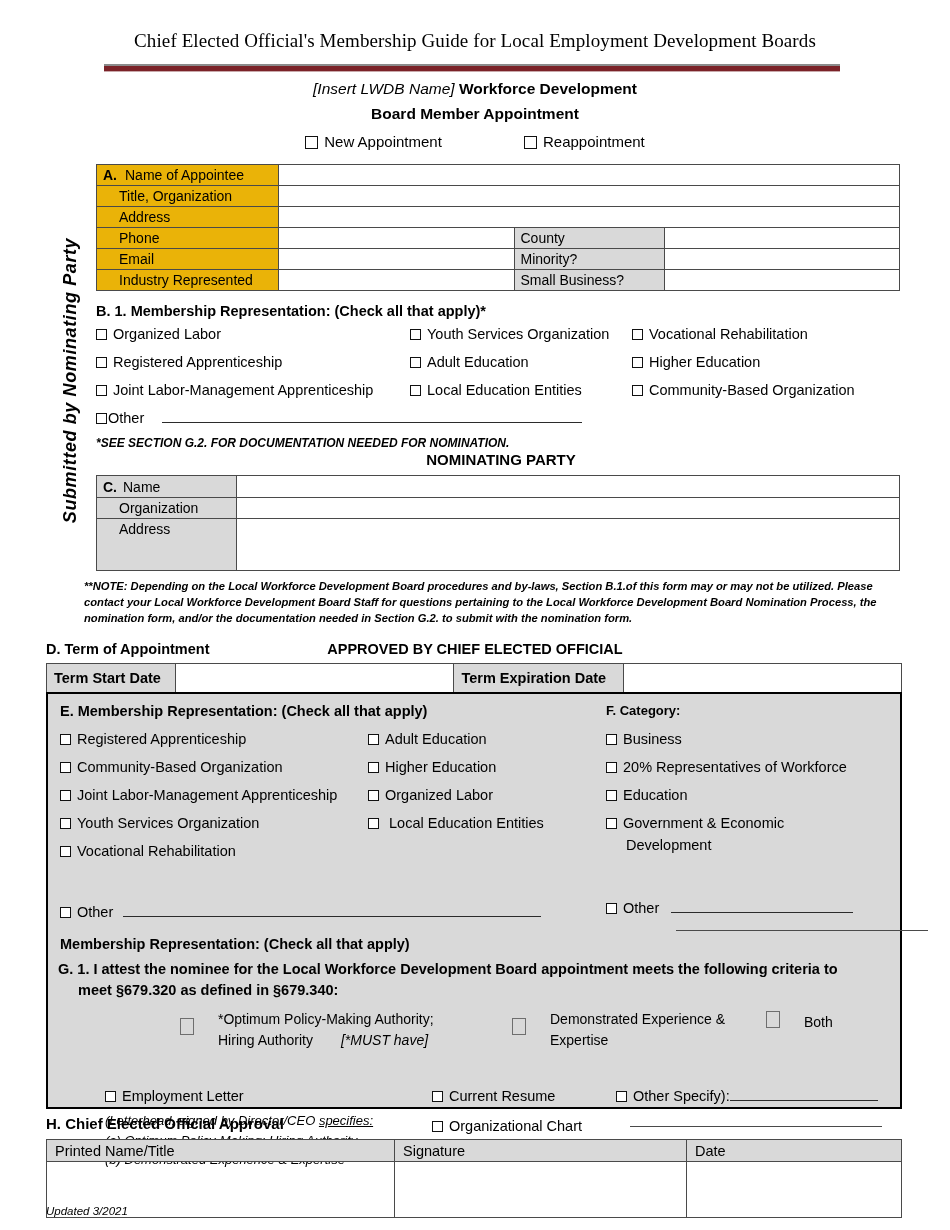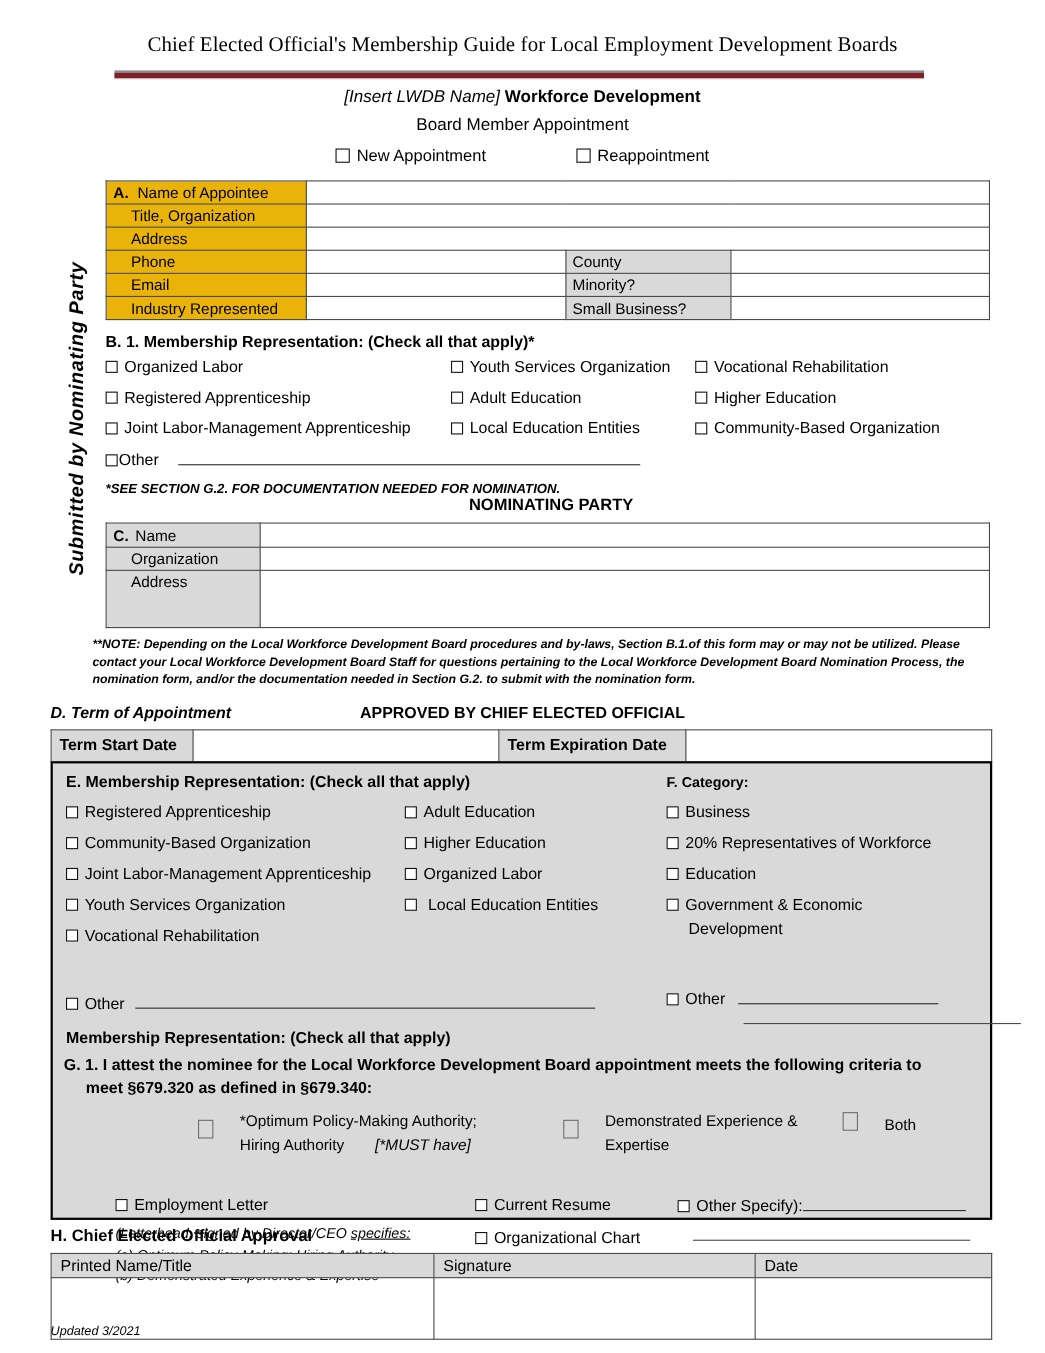--- a/index.html
+++ b/index.html
@@ -22,21 +22,21 @@
     font-size:19px; font-weight:400; letter-spacing:.1px;
   }
   .rule-wrap { position:absolute; left:104px; top:64px; width:736px; }
   .rule-top { height:2px; background:#8b8b8b; }
   .rule-mid { height:5px; background:#7b2228; }
   .rule-bot { height:1px; background:#c9a9ab; }
 
   .sub1 { position:absolute; left:0; top:80px; width:950px; text-align:center; font-size:15.5px; }
   .sub1 i { font-style:italic; font-weight:400; }
   .sub1 b { font-weight:bold; }
-  .sub2 { position:absolute; left:0; top:105px; width:950px; text-align:center; font-size:15.5px; font-weight:normal; }
+  .sub2 { position:absolute; left:0; top:105px; width:950px; text-align:center; font-size:15.5px; font-weight:bold; }
 
   .appt-row { position:absolute; left:0; top:133px; width:950px; text-align:center; font-size:15px; }
   .appt-row .opt { display:inline-block; }
   .appt-row .opt + .opt { margin-left:78px; }
 
   
   .cb {
     display:inline-block; width:11px; height:11px;
     border:1.3px solid #111; background:#fff;
     vertical-align:-1px; margin-right:6px;
@@ -81,21 +81,21 @@
   .tblC td.lbl .ltr { font-weight:bold; margin-right:6px; }
   .tblC td.lbl.ind { padding-left:22px; }
   .tblC tr.r1 td { height:22px; }
   .tblC tr.r2 td { height:20px; }
   .tblC tr.r3 td { height:52px; vertical-align:top; }
 
   .c-note { position:absolute; left:84px; top:578px; width:822px;
             font-size:11.2px; font-style:italic; font-weight:bold; line-height:1.45; }
 
   
-  .d-head { position:absolute; left:46px; top:641px; font-size:14.5px; font-weight:bold;font-style:italic; }
+  .d-head { position:absolute; left:46px; top:641px; font-size:14.5px; font-weight:bold; }
   .d-approved { position:absolute; left:0; top:641px; width:950px; text-align:center; font-size:14.5px; font-weight:bold; }
   .tblD { position:absolute; left:46px; top:663px; width:856px; font-size:14.5px; }
   .tblD td { border:1px solid #4a4a4a; height:22px; padding:6px 7px; }
   .tblD td.lbl { background:#d9d9d9; font-weight:bold; white-space:nowrap; width:auto; }
   .tblD td.f1 { width:278px; }
   .tblD td.f2 { width:278px; }
 
   
   .gray-block {
     position:absolute; left:46px; top:692px; width:856px; height:417px;

